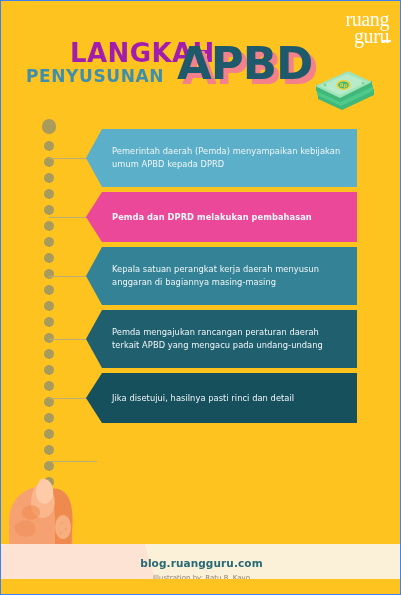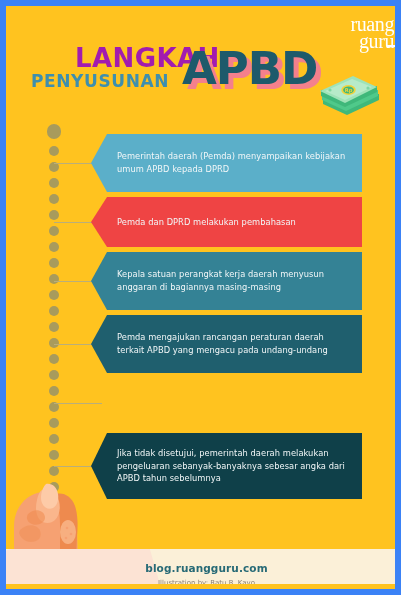--- a/index.html
+++ b/index.html
@@ -11,21 +11,21 @@
     font-family: "Liberation Sans", sans-serif;
   }
 
   #poster {
     position: relative;
     width: 401px;
     height: 595px;
     overflow: hidden;
     background: #FFC31F;
     box-sizing: border-box;
-    border: 6px solid #3b82f6;
+    border: 1px solid #3b82f6;
   }
 
   
   #header {
     position: absolute;
     left: 0; top: 0;
     width: 401px;
     height: 118px;
     overflow: hidden;
   }
@@ -274,31 +274,31 @@
     <div class="connector" style="top: 39px; background: rgb(185, 174, 122);"></div>
     <div class="connector" style="top: 98px; background: rgb(185, 174, 122);"></div>
     <div class="connector" style="top: 157px; background: rgb(185, 174, 122);"></div>
     <div class="connector" style="top: 220px; background: rgb(185, 174, 122);"></div>
     <div class="connector" style="top: 279px; background: rgb(185, 174, 122);"></div>
     <div class="connector" style="top: 342px; background: rgb(185, 174, 122);"></div>
 
     <div class="card" id="card-0" style="top: 10px; height: 58px; background: rgb(91, 175, 201); justify-content: center;">
       <span>Pemerintah daerah (Pemda) menyampaikan kebijakan umum APBD kepada DPRD</span>
     </div>
-    <div class="card" id="card-1" style="top: 73px; height: 50px; background: #ef4444;">
+    <div class="card" id="card-1" style="top: 73px; height: 50px; background: #ec4899; font-weight: bold;">
       <span>Pemda dan DPRD melakukan pembahasan</span>
     </div>
     <div class="card" id="card-3" style="top: 191px; height: 58px; background: rgb(31, 95, 110);">
       <span>Pemda mengajukan rancangan peraturan daerah terkait APBD yang mengacu pada undang-undang</span>
     </div>
     <div class="card" id="card-2" style="top: 128px; height: 58px; background: rgb(52, 130, 149);">
       <span>Kepala satuan perangkat kerja daerah menyusun anggaran di bagiannya masing-masing</span>
     </div>
-    <div class="card" id="card-5" style="top: 309px; height: 66px; background: rgb(15, 64, 73);">
-      <span>Jika tidak disetujui, pemerintah daerah melakukan pengeluaran sebanyak-banyaknya sebesar angka dari APBD tahun sebelumnya</span>
+    <div class="card" id="card-4" style="top: 254px; height: 50px; background: rgb(22, 80, 92);">
+      <span>Jika disetujui, hasilnya pasti rinci dan detail</span>
     </div>
   </div>
 
   <svg class="hand" viewBox="0 0 92 100">
     <path d="M2 100 L2 62 C2 44 14 30 30 28 C40 27 48 31 54 38
              C60 45 64 54 65 64 L66 100 Z" fill="#F6A172"></path>
     <path d="M44 30 C52 28 60 33 63 42 C66 51 66 62 65 72
              L64 100 L48 100 L48 60 C48 48 45 38 44 30 Z" fill="#EE8A4E"></path>
     <path d="M30 26 C38 24 45 29 47 37 C49 45 47 52 43 56
              C39 60 32 60 28 56 C24 52 23 44 25 36 C26 31 28 27 30 26 Z" fill="#FAB68C"></path>

